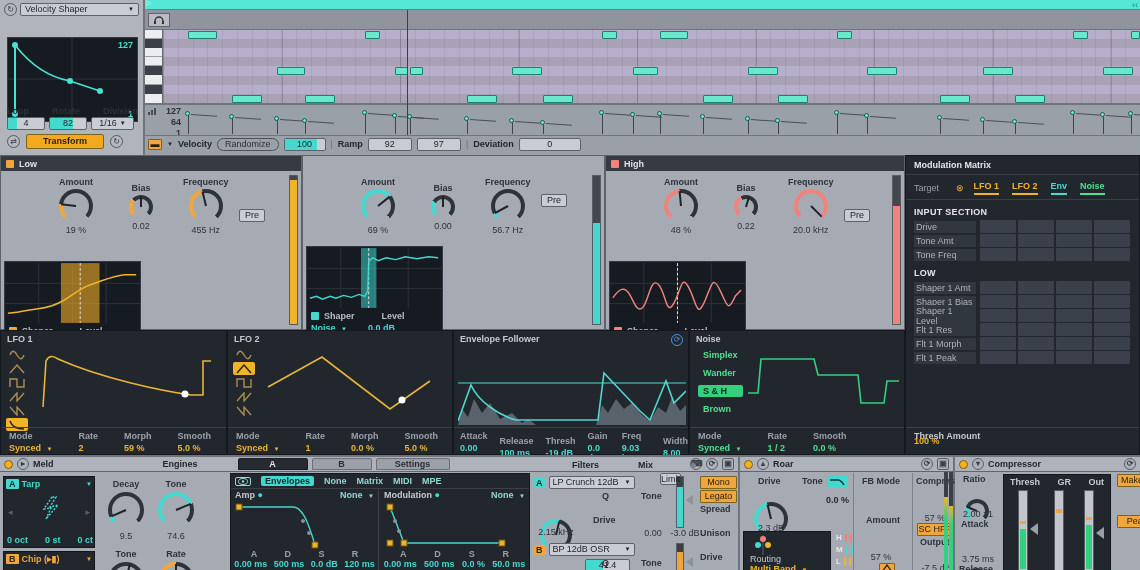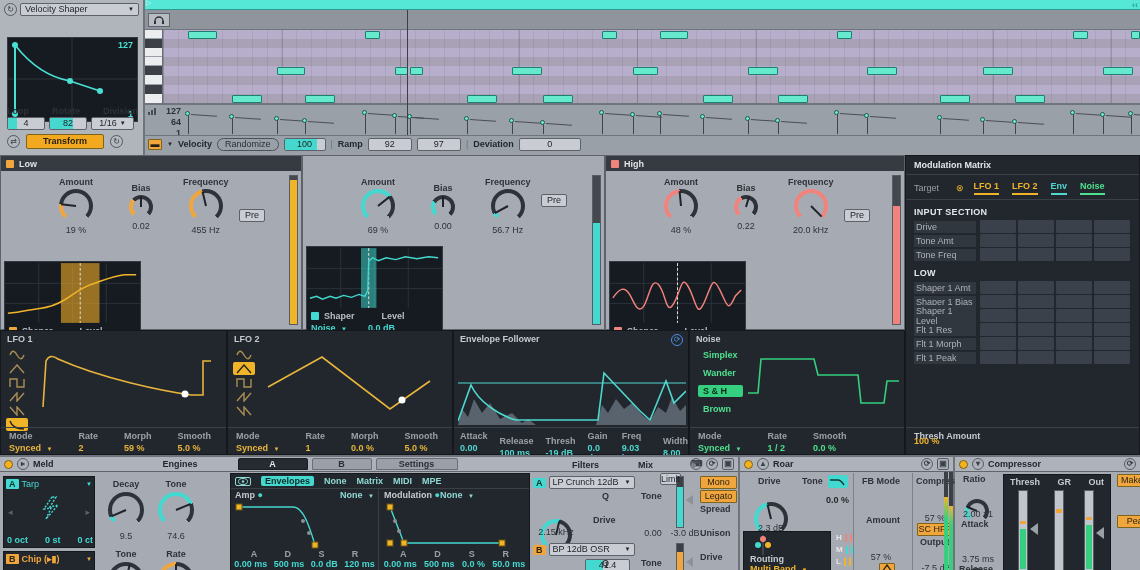--- a/index.html
+++ b/index.html
@@ -792,32 +792,32 @@
   </div>
 
   <div class="p" style="left:0;top:455px;width:740px;height:115px;background:#a6abb3;border-top:2px solid #6f747c;border-right:2px solid #6f747c">
     <div class="hdr">
       <span class="led"></span>
       <span class="icn">▸</span>
       <span>Meld</span>
       <span style="margin-left:105px">Engines</span>
       <span class="tabbtn" style="width:70px;background:#262b32;color:#e3e6ea;border-color:#1a1e24;margin-left:36px">A</span>
       <span class="tabbtn" style="width:60px">B</span>
-      <span class="tabbtn" style="width:82px">Settings</span>
+      <span class="tabbtn" style="width:74px">Settings</span>
       <span style="margin-left:auto"></span>
       <span class="icn">⌨</span>
       <span class="icn">⟳</span>
       <span class="icn savei">▣</span>
     </div>
 
     
     <div class="p dark" style="left:3px;top:19px;width:92px;height:72px;border:1px solid #14171c">
       <div class="f" style="gap:3px;padding:2px">
         <span style="background:#43d9d0;color:#10302d;font-weight:700;padding:0 3px;border-radius:1px">A</span>
-        <span style="color:#43d9d0;font-weight:400;flex:1">Tarp</span>
+        <span style="color:#43d9d0;font-weight:700;flex:1">Tarp</span>
         <span class="dd" style="color:#43d9d0">▼</span>
       </div>
       <span class="p" style="left:4px;top:30px;color:#5b626b">◂</span>
       <span class="p" style="right:4px;top:30px;color:#5b626b">▸</span>
       <svg class="p" style="left:34px;top:18px" width="26" height="30" viewBox="0 0 26 30">
         <path d="M14,2 L6,14 L13,13 L8,24 L20,10 L12,12 L18,2 Z" fill="none" stroke="#43d9d0" stroke-width="1.4" stroke-dasharray="2,1.5"></path>
       </svg>
       <div class="f" style="position:absolute;left:3px;bottom:2px;width:86px;justify-content:space-between;color:#43d9d0;font-weight:700">
         <span>0 oct</span>
         <span>0 st</span>
@@ -889,21 +889,21 @@
         </div>
         <div class="f" style="justify-content:space-around;color:#45d8cf;font-weight:700">
           <span>0.00 ms</span>
           <span>500 ms</span>
           <span>0.0 dB</span>
           <span>120 ms</span>
         </div>
       </div>
 
       <div class="p" style="left:149px;top:15px;width:149px;height:84px">
-        <div class="f" style="padding:1px 4px">
+        <div class="f" style="justify-content:space-between;padding:1px 4px">
           <span class="b" style="color:#c6cacf"><span>Modulation</span> <span style="color:#45d8cf">●</span></span>
           <span style="color:#8fd9d3;font-weight:700"><span>None</span> <span class="dd">▼</span></span>
         </div>
         <svg width="147" height="48" viewBox="0 0 147 48">
           <path d="M10,6 L24,42 H122" fill="none" stroke="#45d8cf" stroke-width="1.4"></path>
           <rect x="7" y="3" width="6" height="6" fill="#f0b429" stroke="#6b5410"></rect>
           <rect x="7" y="39" width="6" height="6" fill="#f0b429" stroke="#6b5410"></rect>
           <rect x="21" y="39" width="6" height="6" fill="#f0b429" stroke="#6b5410"></rect>
           <rect x="119" y="39" width="6" height="6" fill="#f0b429" stroke="#6b5410"></rect>
           <circle cx="15" cy="20" r="2" fill="#8a9097"></circle>
@@ -1009,21 +1009,21 @@
         </svg>
     </div>
 
     <div class="p dark" style="left:3px;top:74px;width:88px;height:41px;border:1px solid #14171c">
       <svg class="p" style="left:8px;top:3px" width="22" height="20" viewBox="0 0 22 20">
         <line x1="11" y1="0" x2="11" y2="20" stroke="#5b626b"></line>
         <circle cx="11" cy="4" r="3" fill="#f2837c"></circle>
           <circle cx="6" cy="10" r="3" fill="#43d9d0"></circle>
           <circle cx="16" cy="10" r="3" fill="#f0b429"></circle>
       </svg>
-      <div class="p" style="left:6px;top:22px;color:#c6cacf;font-weight:700">Routing</div>
+      <div class="p" style="left:6px;top:22px;color:#c6cacf;font-weight:400">Routing</div>
       <div class="p" style="left:6px;top:32px;color:#f0b429;font-weight:700">
         <span>Multi Band</span> <span class="dd">▼</span>
       </div>
     </div>
 
     <div class="p" style="left:96px;top:76px;color:#e3e6ea;font-weight:700;font-size:8px">
       <div class="f" style="gap:3px">
           <span>H</span>
           <i style="width:2px;height:8px;background:#f2837c"></i>
           <i style="width:2px;height:8px;background:#f2837c"></i>

